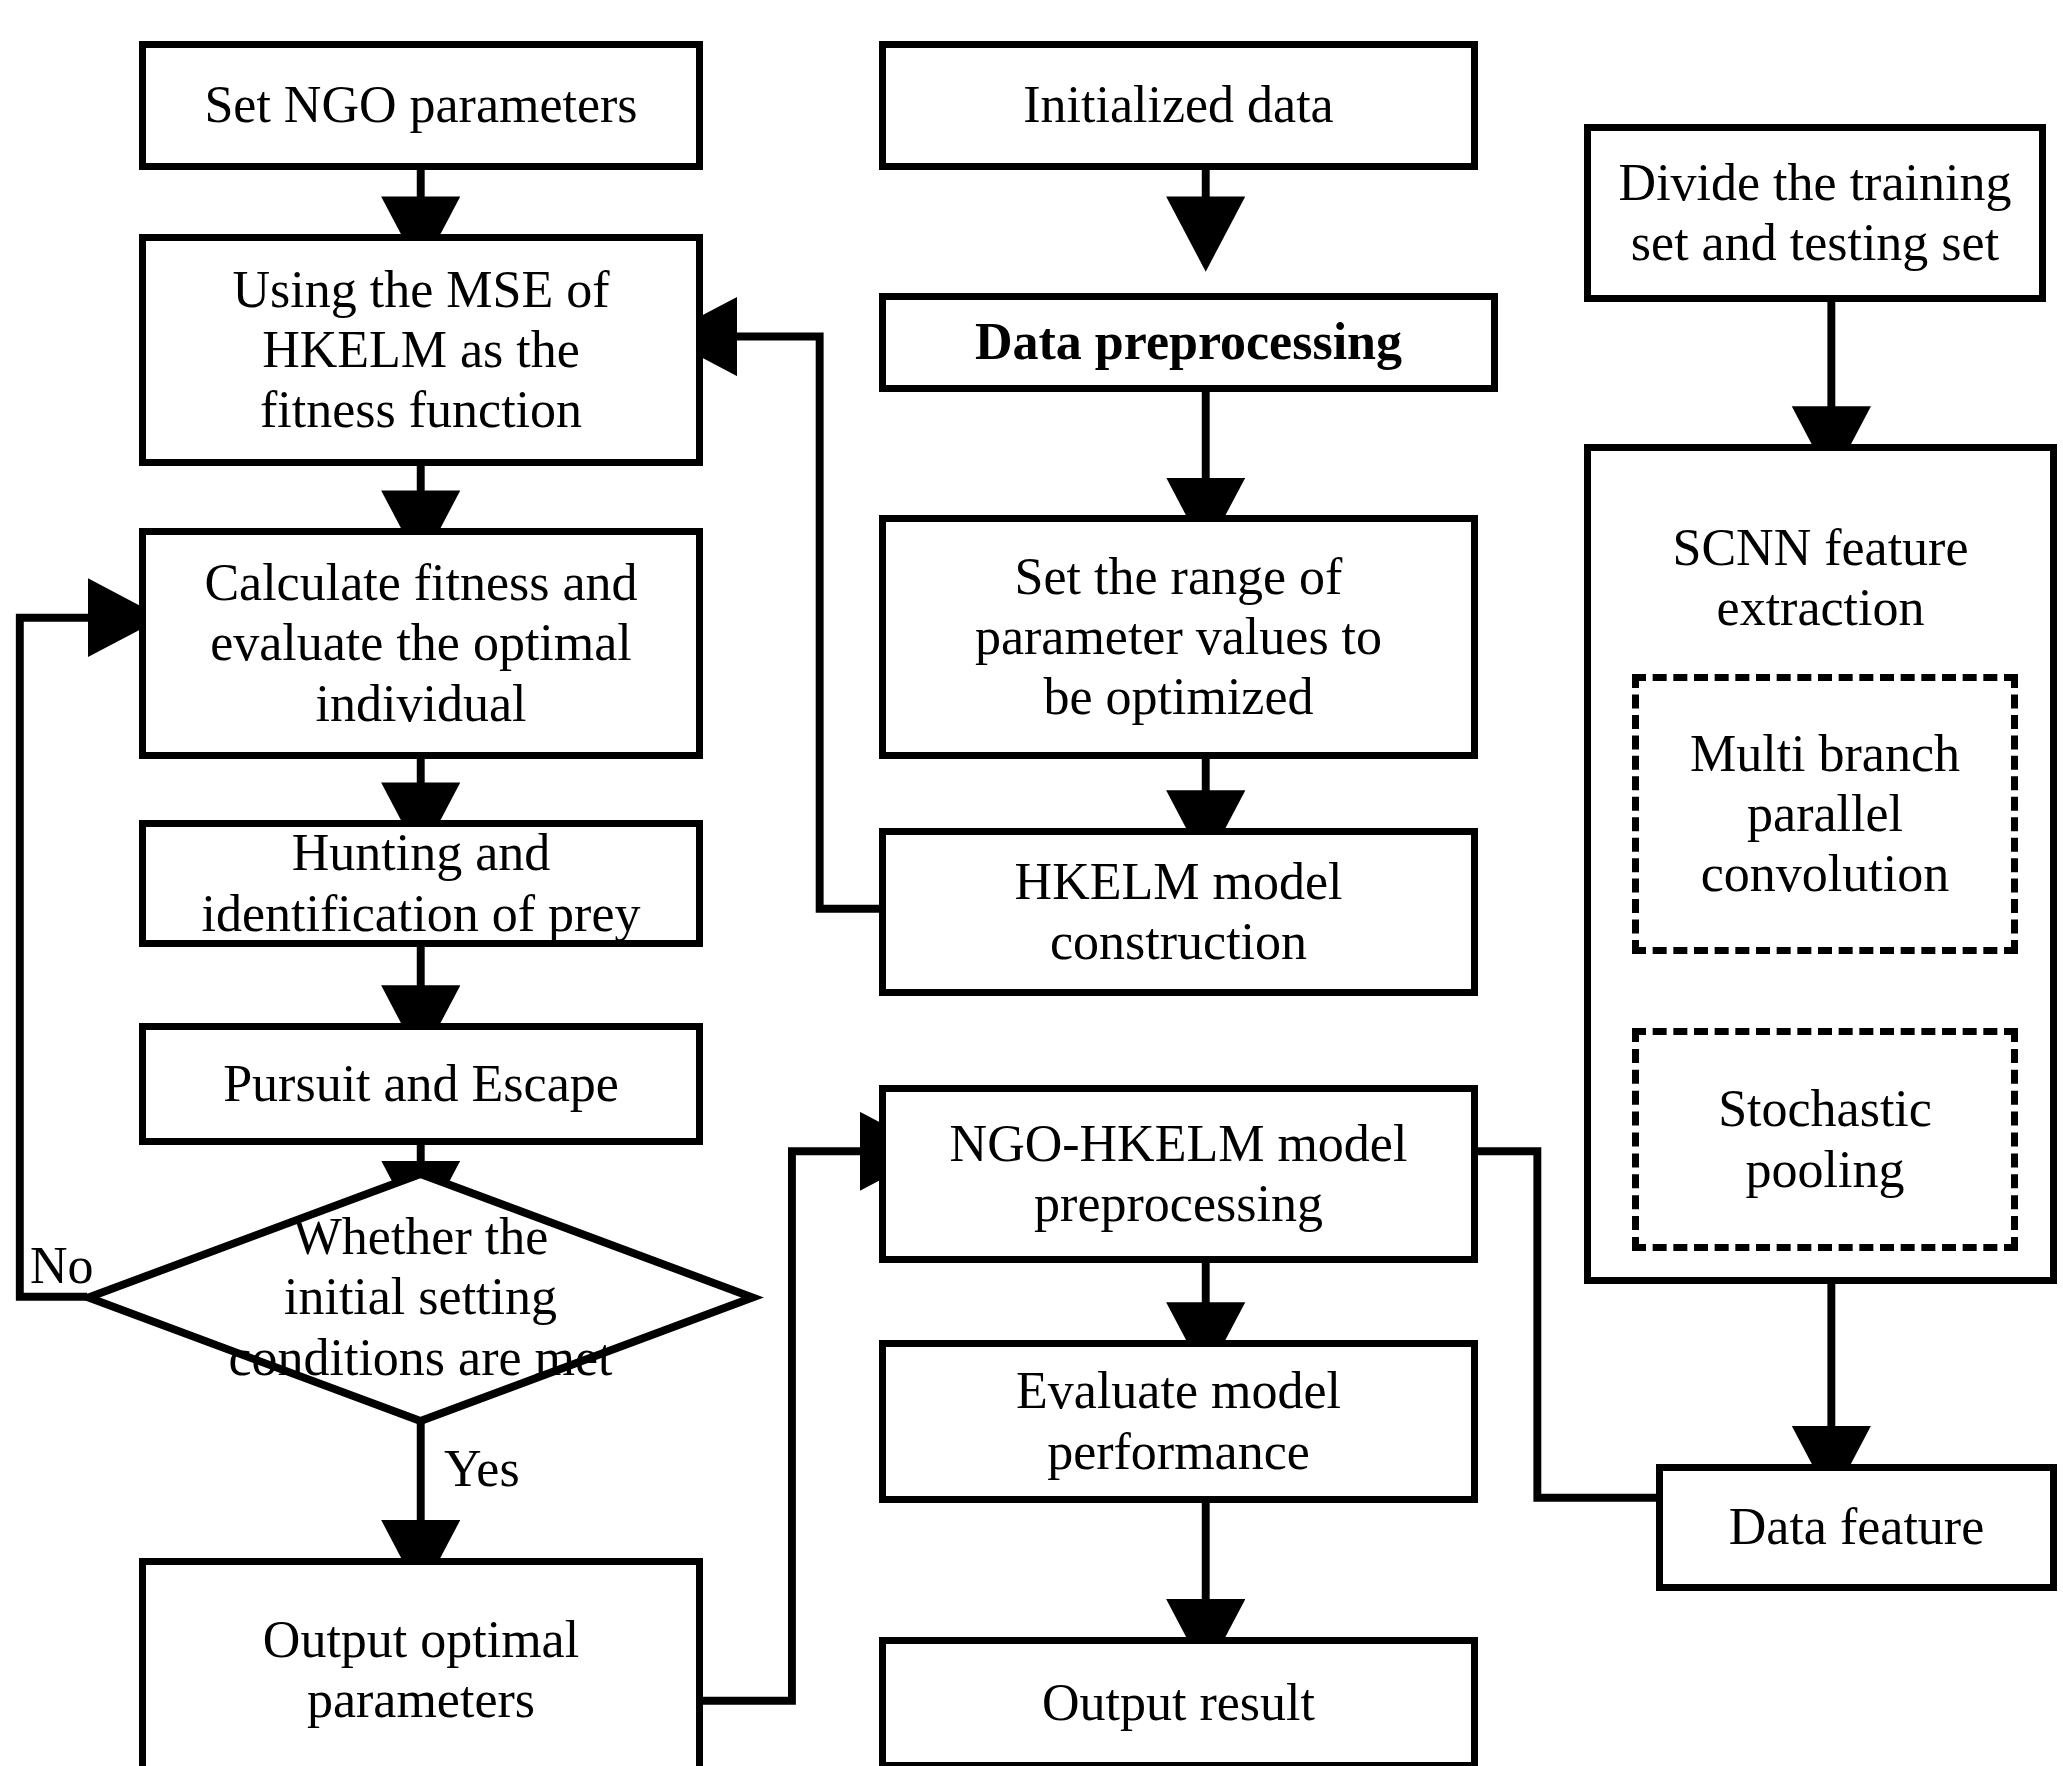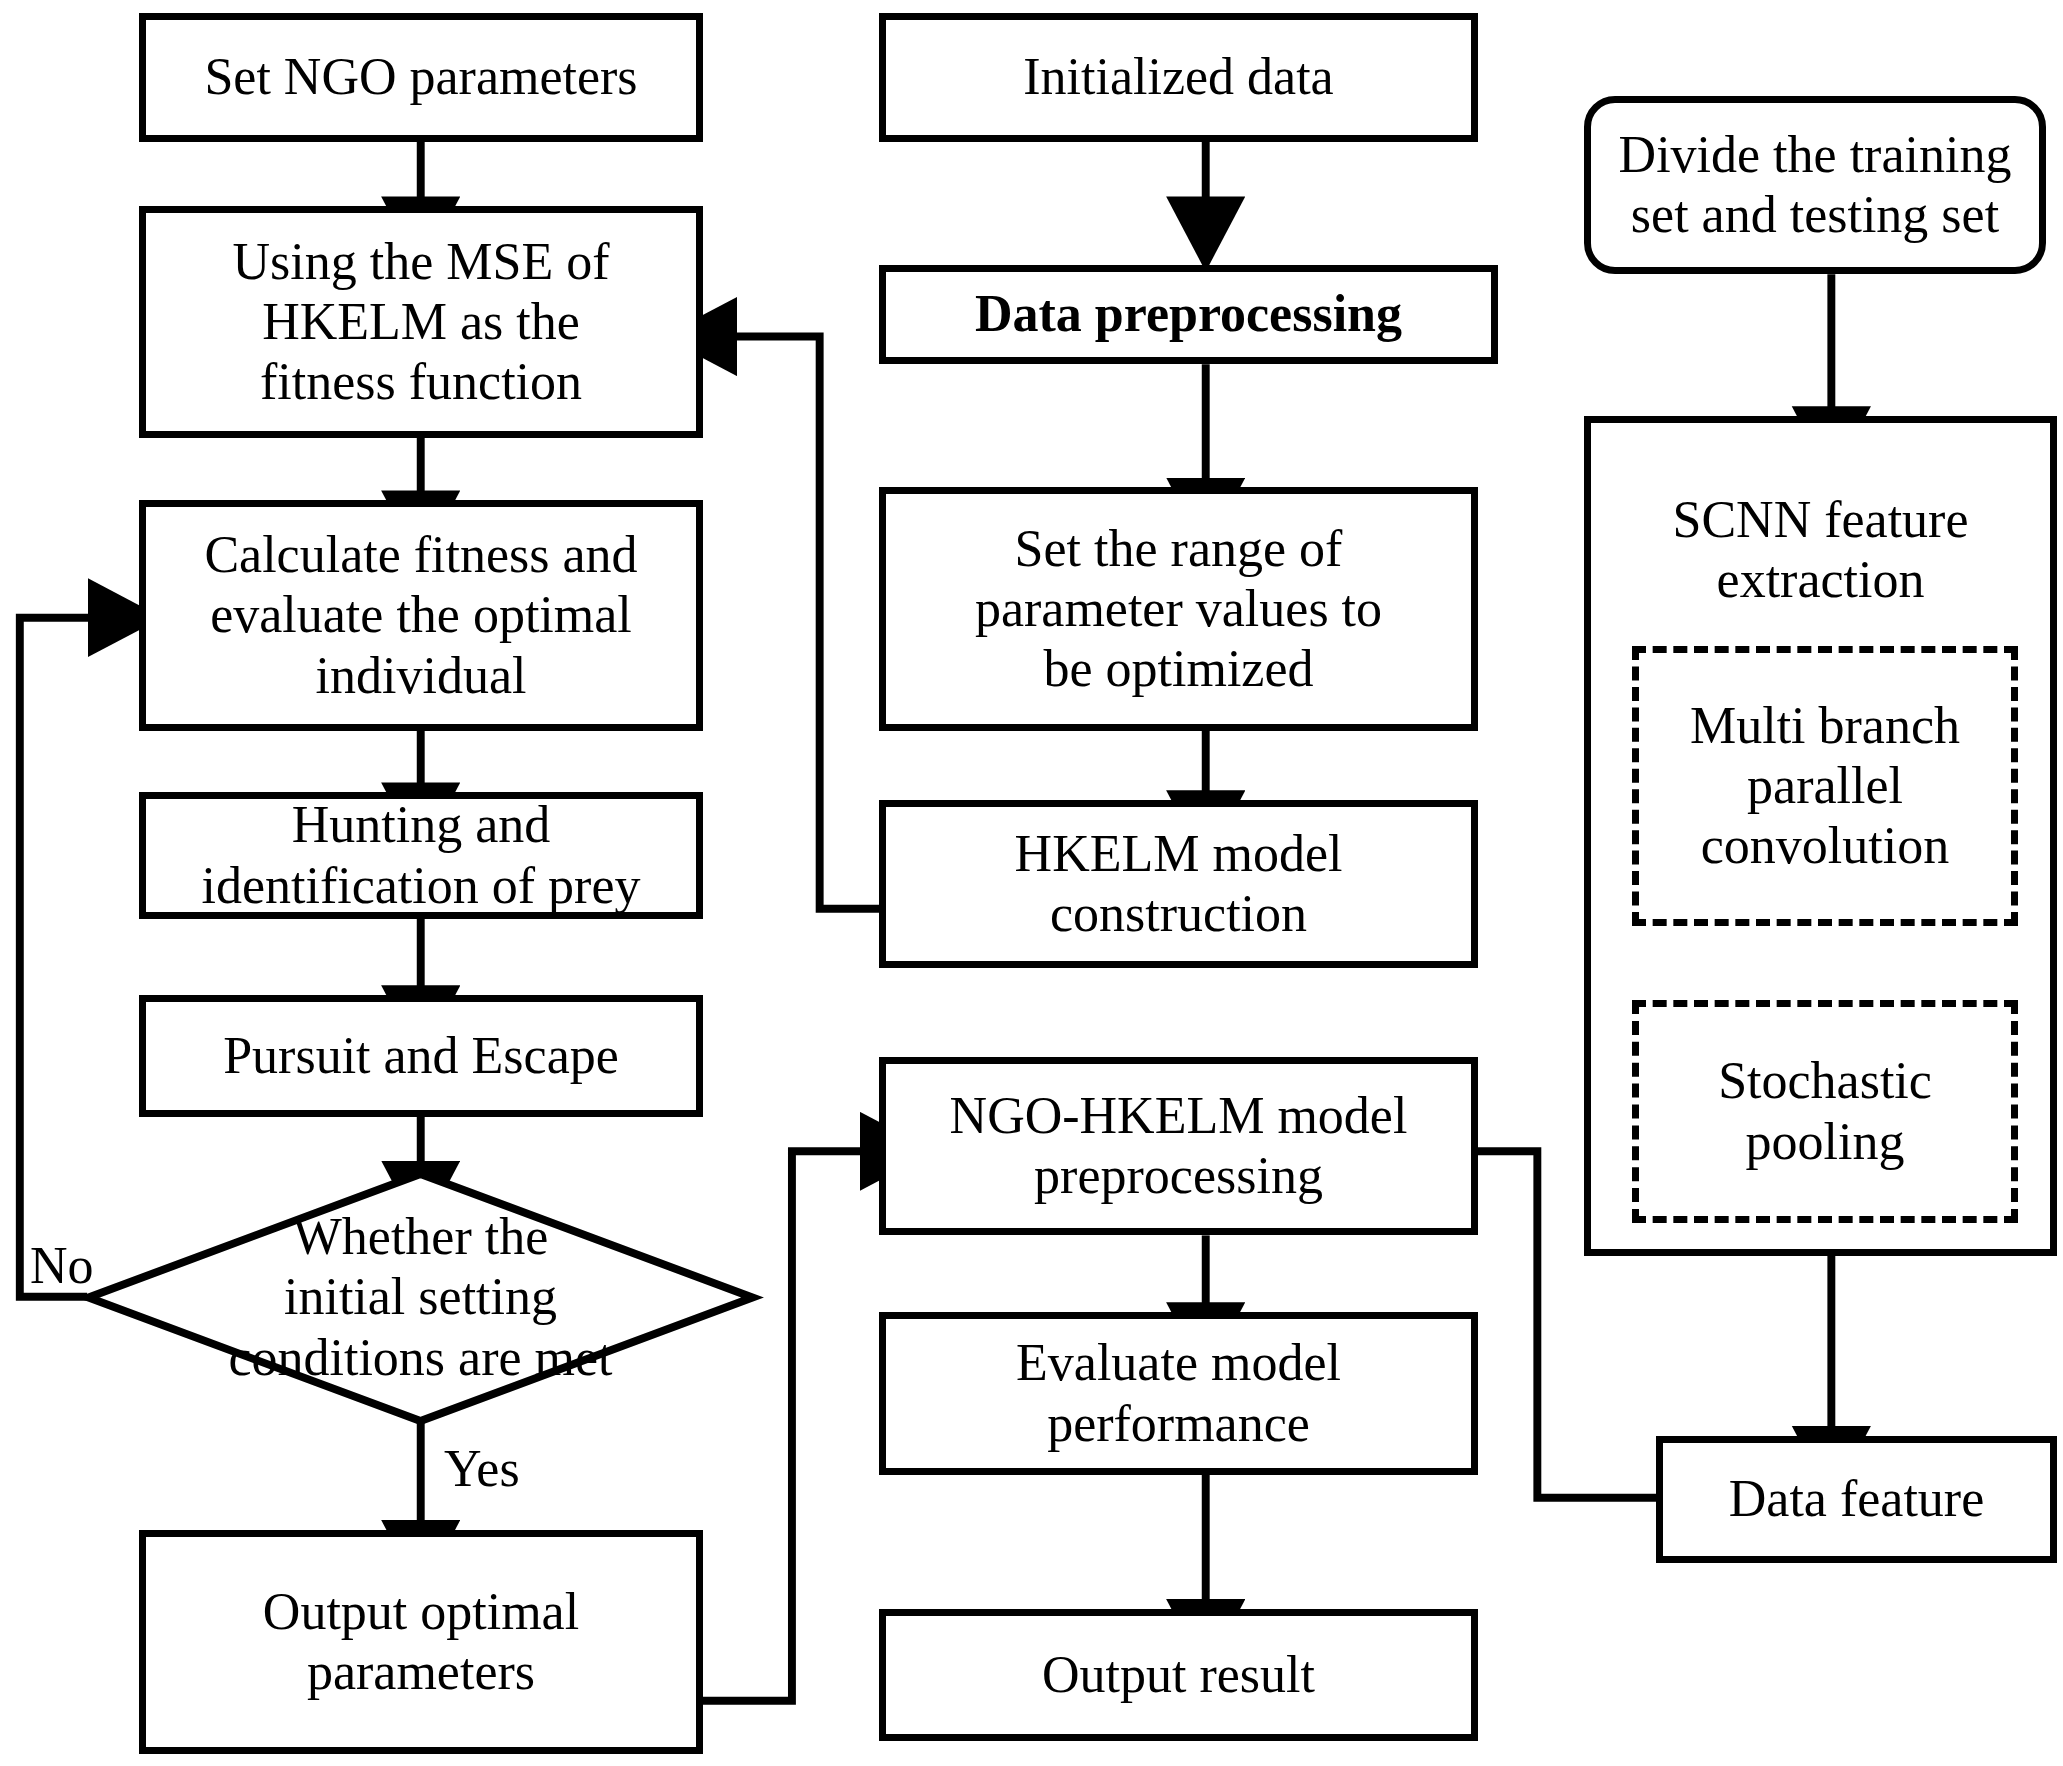--- a/index.html
+++ b/index.html
@@ -30,20 +30,21 @@
     background: #ffffff;
     display: flex;
     align-items: center;
     justify-content: center;
     text-align: center;
     color: #000000;
     font-size: 52px;
     line-height: 1.16;
     letter-spacing: 0px;
     z-index: 3;
+    margin-top: 28px;
   }
   .node.dashed {
     border: 7px dashed #000000;
   }
   .node .txt {
     display: block;
     padding: 0 12px;
     white-space: pre-line;
   }
   .diamond-wrap {
@@ -190,21 +191,21 @@
 
   <div class="node" style="left:879px; top:1312px; width:599px; height:163px;">
     <span class="txt">Evaluate model
 performance</span>
   </div>
 
   <div class="node" style="left:879px; top:1609px; width:599px; height:132px;">
     <span class="txt">Output result</span>
   </div>
 
-  <div class="node" style="left:1584px; top:96px; width:462px; height:178px;border-radius:31px;">
+  <div class="node" style="left:1584px; top:96px; width:462px; height:178px;">
     <span class="txt">Divide the training
 set and testing set</span>
   </div>
 
   <div class="node" style="left:1584px; top:416px; width:473px; height:840px; align-items:flex-start; justify-content:center;">
     <span class="txt" style="margin-top:67px;">SCNN feature
 extraction</span>
   </div>
 
   <div class="node dashed" style="left:1632px; top:646px; width:386px; height:280px; z-index:4;">

